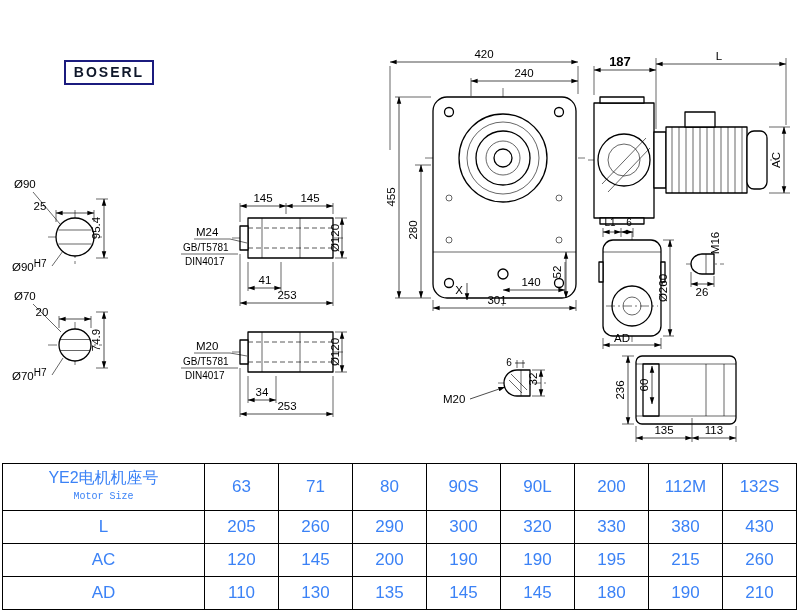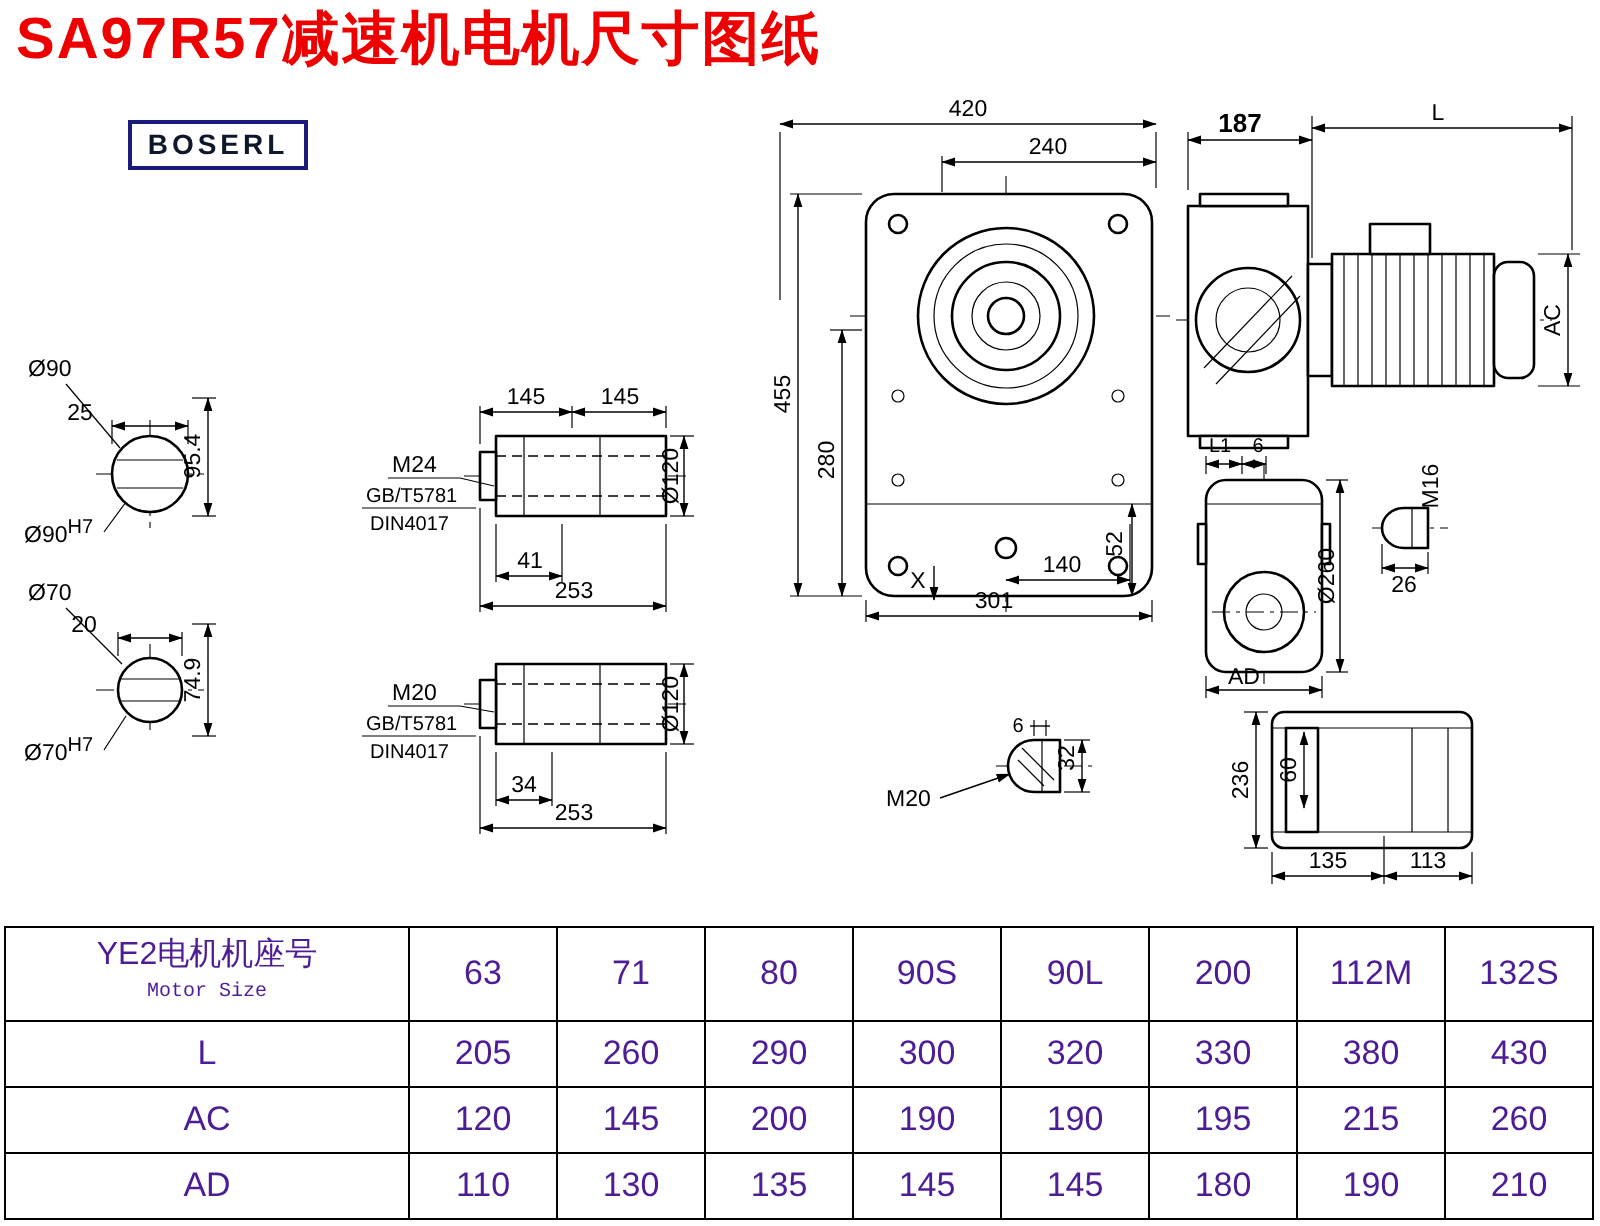--- a/index.html
+++ b/index.html
@@ -12,30 +12,29 @@
   .ts{font:10px "Liberation Sans",sans-serif;fill:#000;}
   .tb{font:bold 13px "Liberation Sans",sans-serif;fill:#000;}
   .as{text-anchor:start;}
   .ol{fill:none;stroke:#000;stroke-width:1.3;stroke-linejoin:round;}
   .olw{fill:#fff;stroke:#000;stroke-width:1.3;stroke-linejoin:round;}
   .thin{fill:none;stroke:#000;stroke-width:.6;}
   .dim{fill:none;stroke:#000;stroke-width:.7;}
   .cl{fill:none;stroke:#000;stroke-width:.55;stroke-dasharray:9 3 2 3;}
   .hid{fill:none;stroke:#000;stroke-width:.65;stroke-dasharray:5 3;}
   #dimtable{position:absolute;left:2px;top:463px;width:795px;border-collapse:collapse;table-layout:fixed;background:#fff;}
-  #dimtable td{border:1px solid #000;text-align:center;vertical-align:middle;font-size:17px;color:#4c1d95;height:32px;padding:0;}
+  #dimtable td{border:1px solid #000;text-align:center;vertical-align:middle;font-size:17px;color:#3b82f6;height:32px;padding:0;}
   #dimtable tr.hrow td{height:46px;}
   .cn{font-size:16px;line-height:20px;}
   .mono{font-family:"Liberation Mono",monospace;font-size:10px;line-height:18px;}
 </style>
 </head>
 <body>
 
 <div id="page">
-  <div id="title">SA97R57减速机电机尺寸图纸</div>
   <div id="logo">BOSERL</div>
 
   <svg width="800" height="613" viewBox="0 0 800 613">
     <defs>
       <marker id="ar" viewBox="0 0 10 10" refX="9.5" refY="5" markerWidth="10" markerHeight="10" orient="auto-start-reverse">
         <path d="M0,1.8 L10,5 L0,8.2 Z" fill="#000"></path>
       </marker>
     </defs>
 
     <g>

